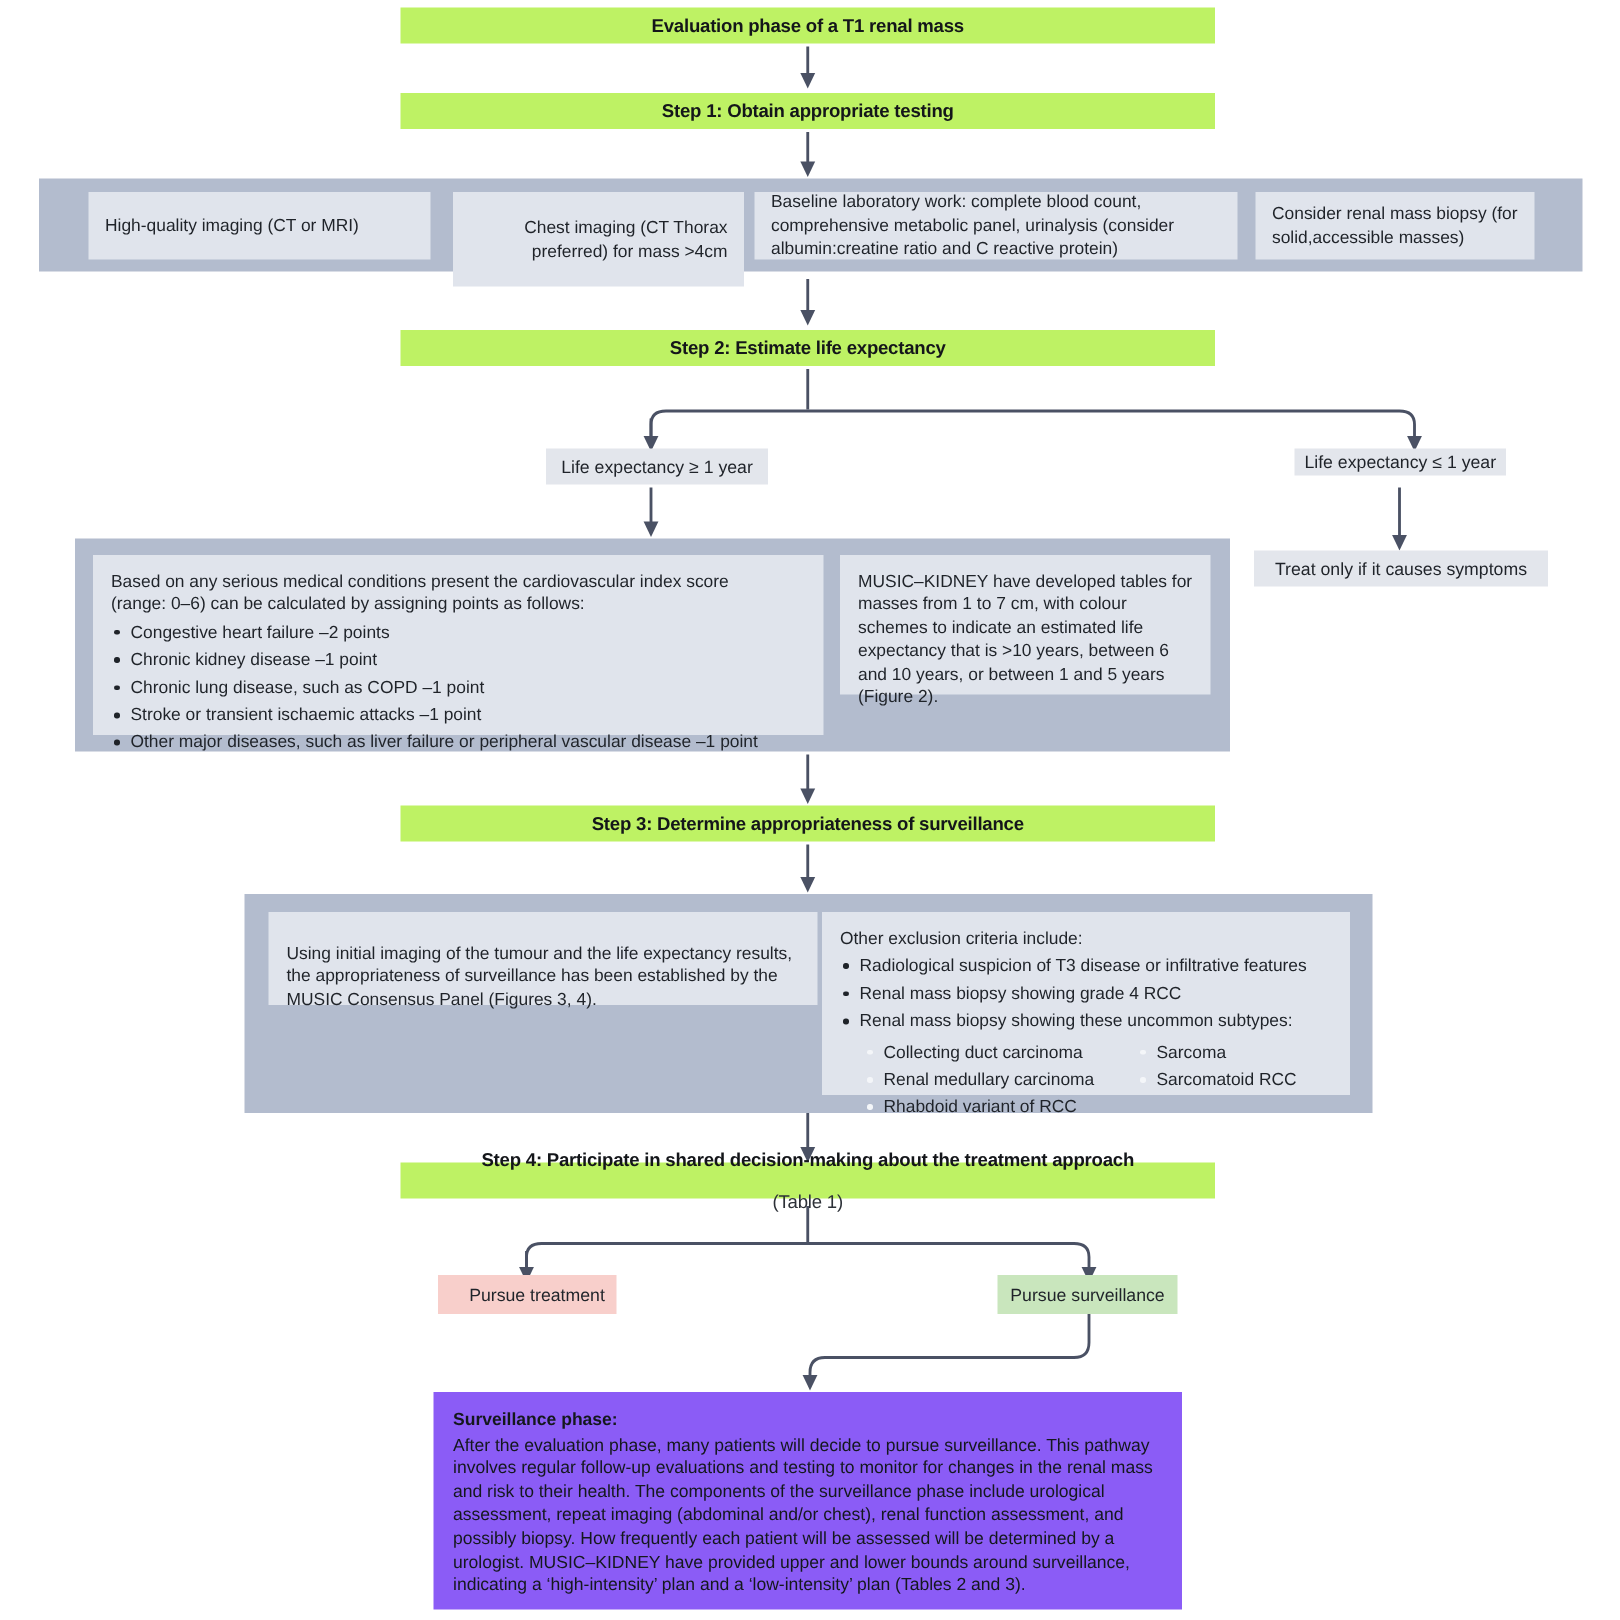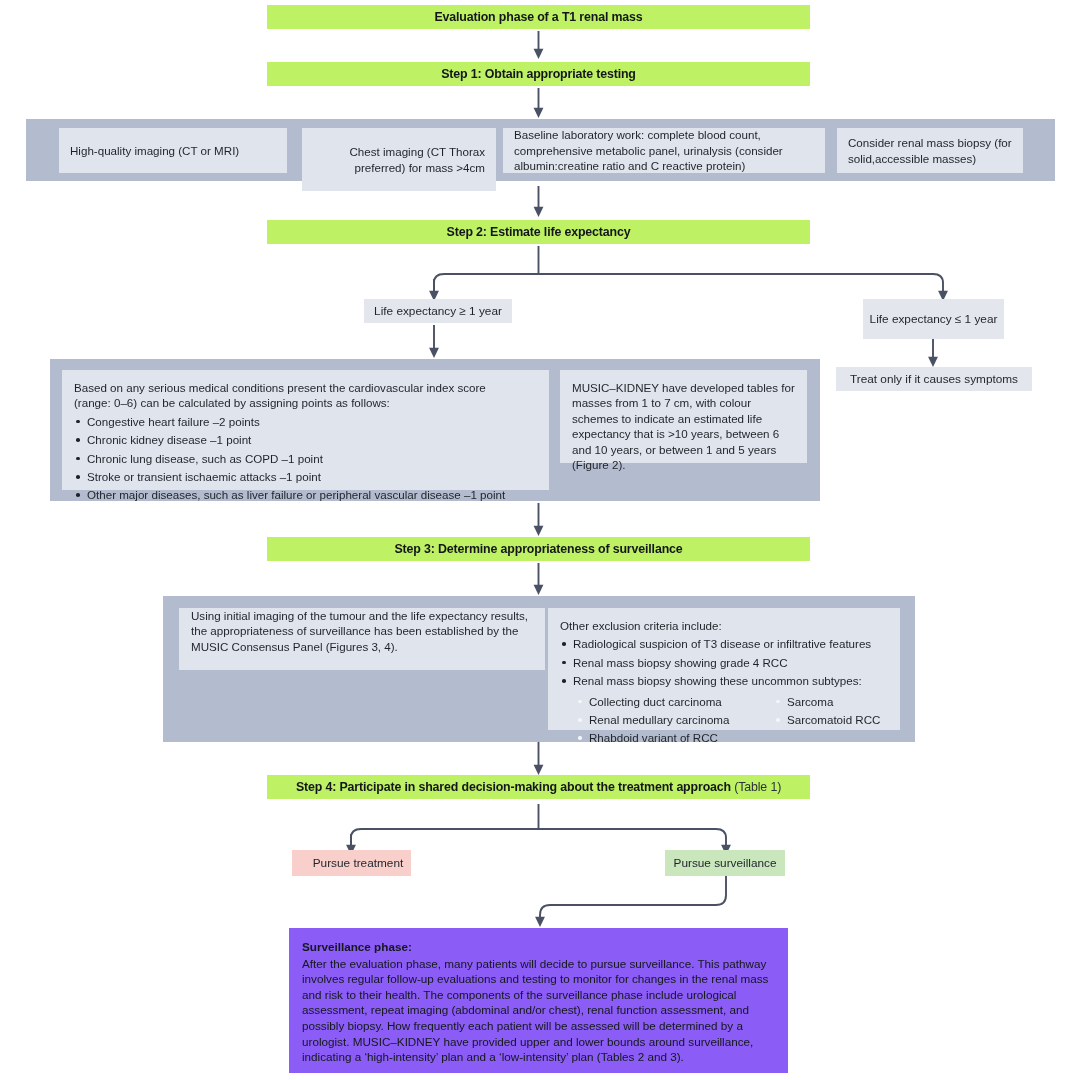--- a/index.html
+++ b/index.html
@@ -71,21 +71,21 @@
     width:3.6px; height:3.6px; border-radius:50%;
     background:#1f2329;
   }
   ul.sub { list-style:none; margin:2px 0 0 0; padding:0; }
   ul.sub li { position:relative; padding-left:13px; margin:0 0 3px 0; }
   ul.sub li:before {
     content:""; position:absolute; left:2px; top:6px;
     width:3.6px; height:3.6px; border-radius:50%;
     background:#f4f6f9;
   }
-  .subcols { display:flex; gap:16px; margin-left:16px; }
+  .subcols { display:flex; gap:0; margin-left:16px; }
   .subcols .colA { width:182px; }
 
   
   svg.wires { position:absolute; left:0; top:0; width:1080px; height:1080px;
               pointer-events:none; }
   .ln { stroke:#4a5164; stroke-width:1.9px; fill:none; }
 </style>
 </head>
 <body>
 
@@ -154,21 +154,21 @@
   </div>
 
   <div class="abs stepbar" style="top:220px;">
     <span>Step 2: Estimate life expectancy</span>
   </div>
 
   <div class="abs chip" style="left:364px; top:299px; width:148px; height:24px;">
     <span>Life expectancy ≥ 1 year</span>
   </div>
 
-  <div class="abs chip" style="left:863px; top:299px; width:141px; height:40px;">
+  <div class="abs chip" style="left:863px; top:299px; width:141px; height:18px;">
     <span>Life expectancy ≤ 1 year</span>
   </div>
 
   <div class="abs chip" style="left:836px; top:367px; width:196px; height:24px;">
     <span>Treat only if it causes symptoms</span>
   </div>
 
   <div class="abs band" style="left:50px; top:359px; width:770px; height:142px;">
     <div class="card top" style="position:absolute; left:12px; top:11px; width:487px; height:120px; display:block; padding:10px 12px;">
       <div>Based on any serious medical conditions present the cardiovascular index score</div>
@@ -184,21 +184,21 @@
     <div class="card top" style="position:absolute; left:510px; top:11px; width:247px; height:93px; display:block; padding:10px 12px;">
       <span>MUSIC–KIDNEY have developed tables for masses from 1 to 7 cm, with colour schemes to indicate an estimated life expectancy that is &gt;10 years, between 6 and 10 years, or between 1 and 5 years (Figure 2).</span>
     </div>
   </div>
 
   <div class="abs stepbar" style="top:537px;">
     <span>Step 3: Determine appropriateness of surveillance</span>
   </div>
 
   <div class="abs band" style="left:163px; top:596px; width:752px; height:146px;">
-    <div class="card top" style="position:absolute; left:16px; top:12px; width:366px; height:62px; display:block; padding:0 12px;">
+    <div class="card top" style="position:absolute; left:16px; top:12px; width:366px; height:62px; display:block; padding:20px 12px;">
       <span>Using initial imaging of the tumour and the life expectancy results, the appropriateness of surveillance has been established by the MUSIC Consensus Panel (Figures 3, 4).</span>
     </div>
     <div class="card top" style="position:absolute; left:385px; top:12px; width:352px; height:122px; display:block; padding:10px 12px;">
       <div>Other exclusion criteria include:</div>
       <ul class="b">
         <li>Radiological suspicion of T3 disease or infiltrative features</li>
         <li>Renal mass biopsy showing grade 4 RCC</li>
         <li>Renal mass biopsy showing these uncommon subtypes:</li>
       </ul>
       <div class="subcols">
@@ -208,21 +208,21 @@
           <li>Rhabdoid variant of RCC</li>
         </ul>
         <ul class="sub">
           <li>Sarcoma</li>
           <li>Sarcomatoid RCC</li>
         </ul>
       </div>
     </div>
   </div>
 
-  <div class="abs stepbar" style="top:775px;">
+  <div class="abs stepbar" style="top:775px;flex-direction:column;">
     <span>Step 4: Participate in shared decision-making about the treatment approach</span>
       <span>&nbsp;</span>
       <span class="note">(Table 1)</span>
   </div>
 
   <div class="abs chip pink" style="left:292px; top:850px; width:119px; height:26px;">
     <span>Pursue treatment</span>
   </div>
 
   <div class="abs chip green" style="left:665px; top:850px; width:120px; height:26px;">

